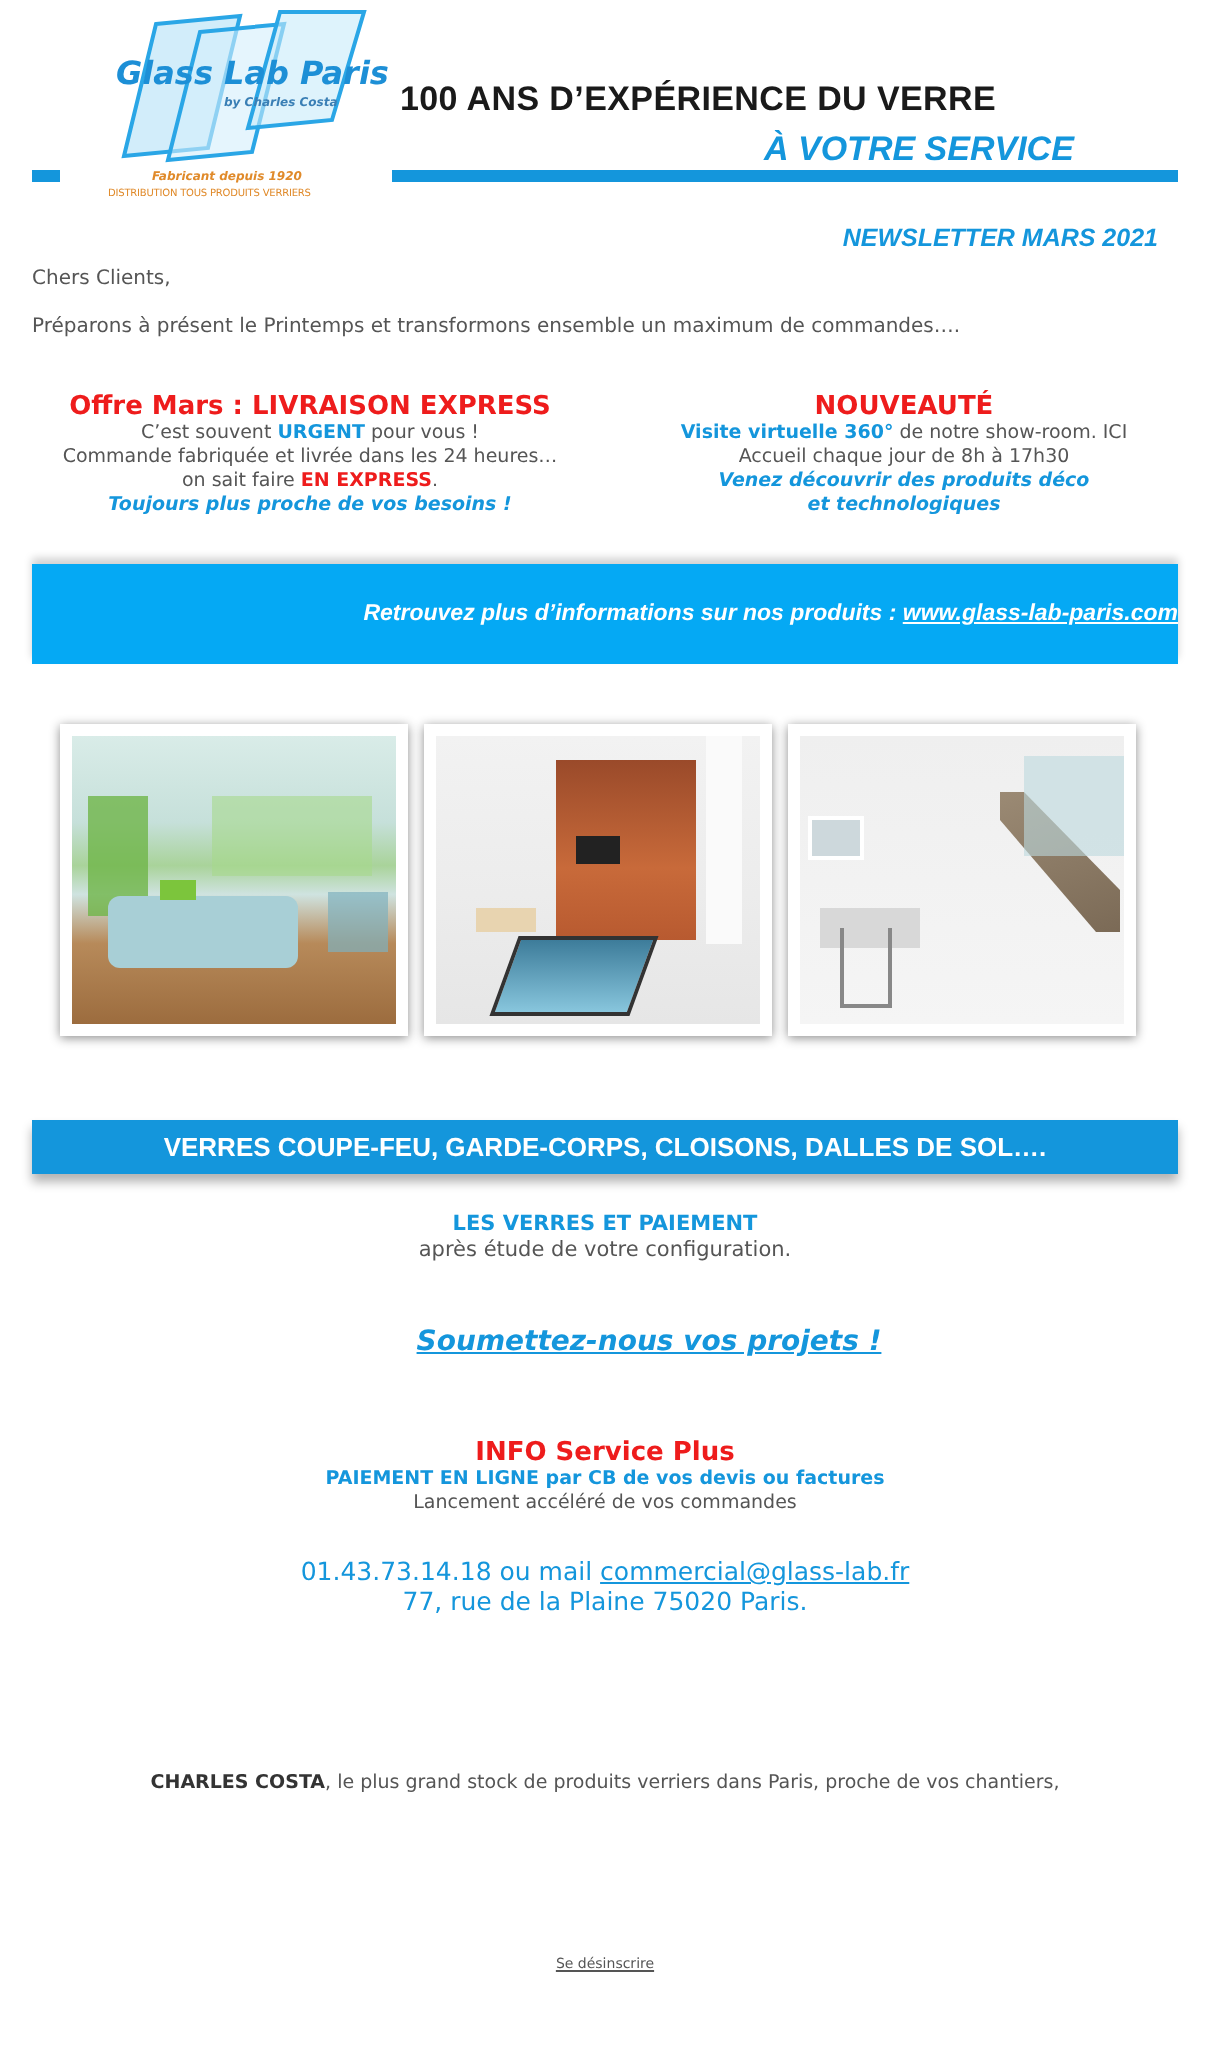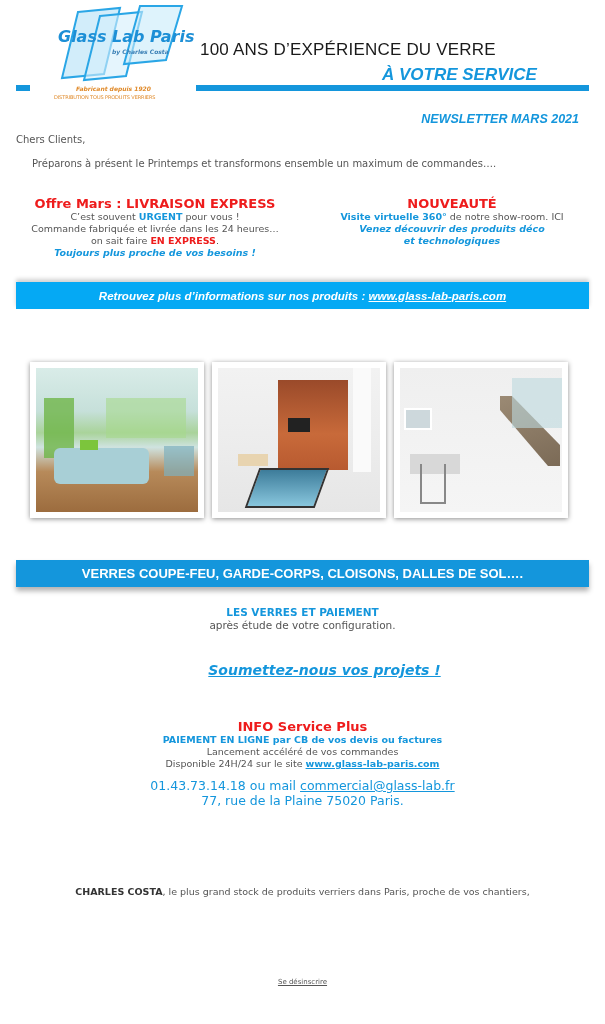--- a/index.html
+++ b/index.html
@@ -9,36 +9,36 @@
 
   
   .logo { left: 50px; top: 2px; width: 140px; height: 98px; }
   .logo-glass { position: absolute; }
   .logo-title { position: absolute; left: 8px; top: 25px; font-family: "DejaVu Sans", sans-serif; font-style: italic; font-weight: bold; font-size: 16px; color: #1d8fd6; letter-spacing: 0px; white-space: nowrap; }
   .logo-by { position: absolute; left: 62px; top: 46px; font-size: 6px; font-style: italic; font-weight: bold; color: #3a7fb5; white-space: nowrap; }
   .logo-since { position: absolute; left: 26px; top: 83px; font-size: 6px; font-style: italic; font-weight: bold; color: #e08a2a; white-space: nowrap; }
   .logo-dist { position: absolute; left: 4px; top: 92px; font-size: 5px; color: #e08a2a; white-space: nowrap; letter-spacing: -0.1px; }
   .left-stripe { left: 16px; top: 85px; width: 14px; height: 6px; background: #1496dc; }
   .right-stripe { left: 196px; top: 85px; width: 393px; height: 6px; background: #1496dc; }
-  .headline-1 { left: 200px; top: 40px; font-family: "Liberation Sans", sans-serif; font-weight: normal; font-size: 17px; color: #1a1a1a; white-space: nowrap; letter-spacing: 0.2px; }
+  .headline-1 { left: 200px; top: 40px; font-family: "Liberation Sans", sans-serif; font-weight: bold; font-size: 17px; color: #1a1a1a; white-space: nowrap; letter-spacing: 0.2px; }
   .headline-2 { left: 382px; top: 65px; font-family: "Liberation Sans", sans-serif; font-weight: bold; font-style: italic; font-size: 17px; color: #1496dc; white-space: nowrap; }
 
   .newsletter { right: 26px; top: 112px; font-family: "Liberation Sans", sans-serif; font-weight: bold; font-style: italic; font-size: 12.5px; color: #1496dc; white-space: nowrap; }
   .greeting { left: 16px; top: 134px; font-size: 10px; color: #555; white-space: nowrap; }
-  .intro { left: 16px; top: 158px; font-size: 10px; color: #555; white-space: nowrap; margin-left: 16px; }
+  .intro { left: 16px; top: 158px; font-size: 10px; color: #555; white-space: nowrap; }
 
   .col { top: 196px; width: 290px; text-align: center; font-size: 9.5px; line-height: 12px; color: #555; }
   .col-left { left: 10px; }
   .col-right { left: 307px; }
   .col-title { font-weight: bold; font-size: 13px; line-height: 15px; color: #ee1c1c; }
   .blue-b { color: #1496dc; font-weight: bold; }
   .red-b { color: #ee1c1c; font-weight: bold; }
   .blue-bi { color: #1496dc; font-weight: bold; font-style: italic; }
 
-  .banner-info { left: 16px; top: 282px; width: 573px; height: 27px; background: #05a9f4; box-shadow: 0 -3px 4px rgba(0,0,0,0.18); display: flex; align-items: center; justify-content: center; color: #fff; font-family: "Liberation Sans", sans-serif; font-weight: bold; font-style: italic; font-size: 11.5px; white-space: nowrap; }
+  .banner-info { left: 16px; top: 282px; width: 573px; height: 50px; background: #05a9f4; box-shadow: 0 -3px 4px rgba(0,0,0,0.18); display: flex; align-items: center; justify-content: flex-end; color: #fff; font-family: "Liberation Sans", sans-serif; font-weight: bold; font-style: italic; font-size: 11.5px; white-space: nowrap; }
   .banner-info a { color: #fff; text-decoration: underline; }
 
   .photos { left: 30px; top: 362px; width: 540px; height: 156px; display: flex; gap: 8px; }
   .photo { width: 174px; height: 156px; background: #fff; padding: 6px; box-shadow: 0 1px 5px rgba(0,0,0,0.45); }
   .photo-inner { width: 100%; height: 100%; position: relative; overflow: hidden; }
 
   .banner-products { left: 16px; top: 560px; width: 573px; height: 27px; background: #1496dc; box-shadow: 0 4px 5px rgba(0,0,0,0.3); display: flex; align-items: center; justify-content: center; color: #fff; font-family: "Liberation Sans", sans-serif; font-weight: bold; font-size: 13px; white-space: nowrap; }
 
   .advise { left: 0; top: 606px; width: 605px; text-align: center; font-size: 10.5px; line-height: 13px; color: #555; }
   .advise .blue-b { font-size: 10.5px; }
@@ -85,20 +85,21 @@
   <div class="col-title">Offre Mars : LIVRAISON EXPRESS</div>
   <div><span>C’est souvent </span><span class="blue-b">URGENT</span><span> pour vous !</span></div>
   <div>Commande fabriquée et livrée dans les 24 heures…</div>
   <div><span>on sait faire </span><span class="red-b">EN EXPRESS</span><span>.</span></div>
   <div class="blue-bi">Toujours plus proche de vos besoins !</div>
 </div>
 
 <div class="abs col col-right">
   <div class="col-title">NOUVEAUTÉ</div>
   <div><span class="blue-b">Visite virtuelle 360°</span><span> de notre show-room. ICI</span></div>
+  <div>Accueil chaque jour de 8h à 17h30</div>
   <div class="blue-bi">Venez découvrir des produits déco</div>
   <div class="blue-bi">et technologiques</div>
 </div>
 
 <div class="abs banner-info">
   <span>Retrouvez plus d’informations sur nos produits : </span>&nbsp;<a>www.glass-lab-paris.com</a>
 </div>
 
 <div class="abs photos">
   <div class="photo">
@@ -137,21 +138,20 @@
   <div>après étude de votre configuration.</div>
 </div>
 <div class="abs submit">
   <a>Soumettez-nous vos projets !</a>
 </div>
 
 <div class="abs info">
   <div class="info-title">INFO Service Plus</div>
   <div class="blue-b">PAIEMENT EN LIGNE par CB de vos devis ou factures</div>
   <div>Lancement accéléré de vos commandes</div>
-  <div><span>Disponible 24H/24 sur le site </span><a>www.glass-lab-paris.com</a></div>
 </div>
 
 <div class="abs contact">
   <div><span>01.43.73.14.18 ou mail </span><a>commercial@glass-lab.fr</a></div>
   <div>77, rue de la Plaine 75020 Paris.</div>
 </div>
 
 <div class="abs footer-text">
   <div><b>CHARLES COSTA</b><span>, le plus grand stock de produits verriers dans Paris, proche de vos chantiers,</span></div>
 </div>

